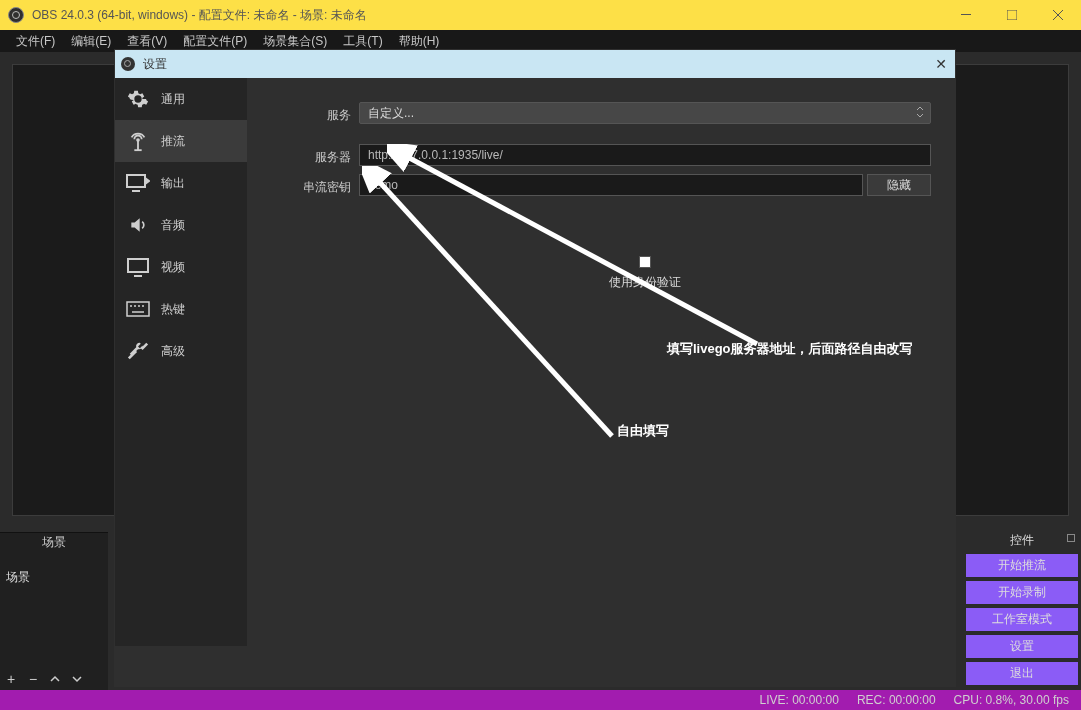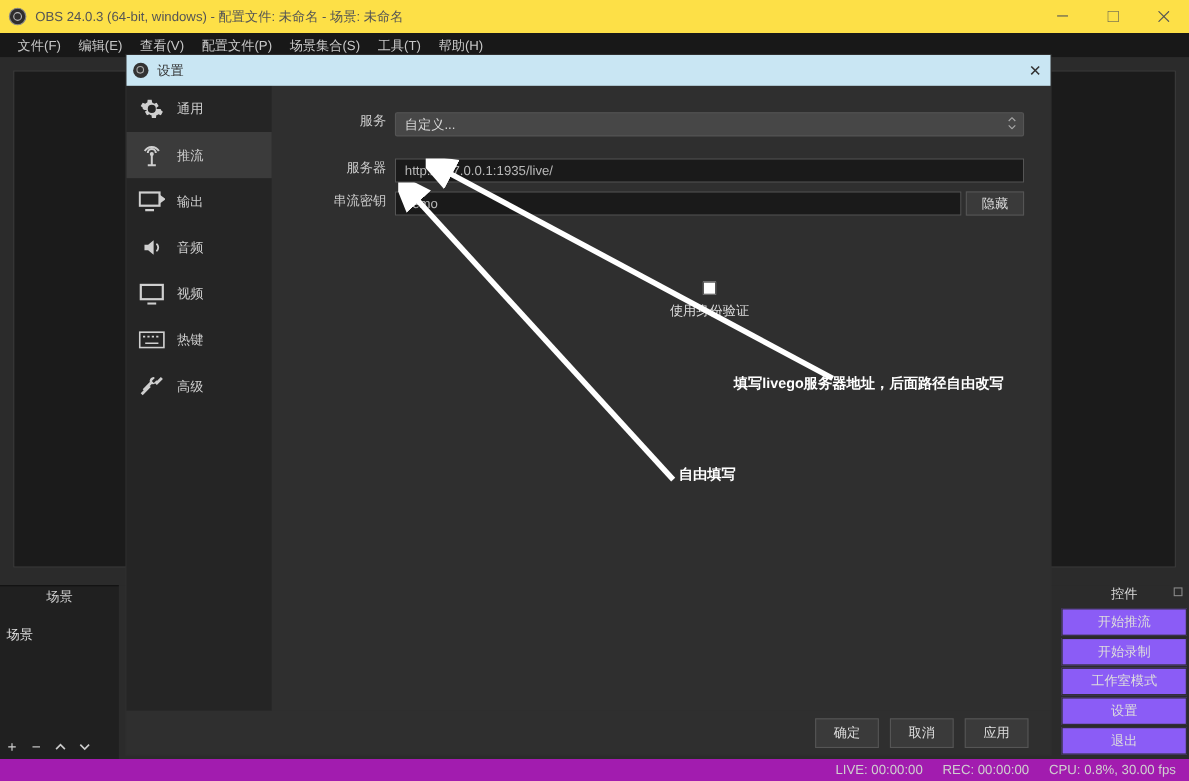--- a/index.html
+++ b/index.html
@@ -43,26 +43,26 @@
 .dlg-title .dicon::after{content:"";position:absolute;width:5px;height:5px;border:1px solid #aaa;border-radius:50%;left:3px;top:3px;}
 .dlg-title .dclose { position:absolute; right:8px; top:6px; color:#333; font-size:14px;}
 .dlg-body { display:flex; height: calc(100% - 28px - 40px); }
 
 .sidebar { width: 132px; background: #252525; }
 .sitem { display:flex; align-items:center; gap:10px; padding:10px 10px; color:#cfcfcf; }
 .sitem.selected { background: #3b3b3b; }
 .sicon { width:26px; height:22px; color:#cfcfcf; display:flex;align-items:center;justify-content:center;}
 
 .content { flex:1; padding: 24px 24px; position:relative; }
-.row { display:flex; align-items:flex-start; margin-bottom: 8px; }
+.row { display:flex; align-items:flex-end; margin-bottom: 8px; }
 .row-label { width: 80px; text-align:right; color:#ccc; margin-right:8px; }
 .select-box { flex:1; background:#474747; border:1px solid #555; border-radius:2px; color:#d8d8d8; padding:2px 8px; height:22px; display:flex; align-items:center; position:relative;}
 .select-box .arrow { position:absolute; right:6px; }
 .input-box { flex:1; background:#1a1a1a; border:1px solid #555; color:#b8b8b8; padding:2px 8px; height:22px; font-family: Consolas, monospace; display:flex; align-items:center;}
-.hide-btn { width:53px; text-align:center; background:#3a3a3a; border:1px solid #555; height:22px; line-height:20px; margin-left:4px;}
+.hide-btn { width:64px; text-align:center; background:#3a3a3a; border:1px solid #555; height:22px; line-height:20px; margin-left:4px;}
 .checkbox-row { margin-left: 88px; margin-top: 60px; display:flex; align-items:center; gap:6px;flex-direction:column;}
 .checkbox-box { width:12px; height:12px; background:#fff; border:1px solid #555; }
 
 .dlg-footer { height:40px; display:flex; align-items:center; justify-content:flex-end; gap:10px; padding-right:20px; background:#2f2f2f;}
 .dbtn { background:#3a3a3a; color:#ddd; border:1px solid #555; padding:4px 16px; }
 
 
 .arrow-svg { position:absolute; pointer-events:none; }
 .annot { position:absolute; color:#fff; font-weight:bold; font-size:13px; }
 
@@ -273,18 +273,13 @@
             <marker id="ah2" markerWidth="10" markerHeight="10" refX="2" refY="3" orient="auto">
               <path d="M0,0 L0,6 L8,3 z" fill="#fff"></path>
             </marker>
           </defs>
         <line x1="250" y1="270" x2="12" y2="10" stroke="#fff" stroke-width="5" marker-end="url(#ah2)"></line>
       </svg>
       <div class="annot" style="left:370px; top:344px;">自由填写</div>
     </div>
   </div>
 
-  <div class="dlg-footer">
-    <div class="dbtn">确定</div>
-    <div class="dbtn">取消</div>
-    <div class="dbtn">应用</div>
-  </div>
 </div>
 
 </body></html>

